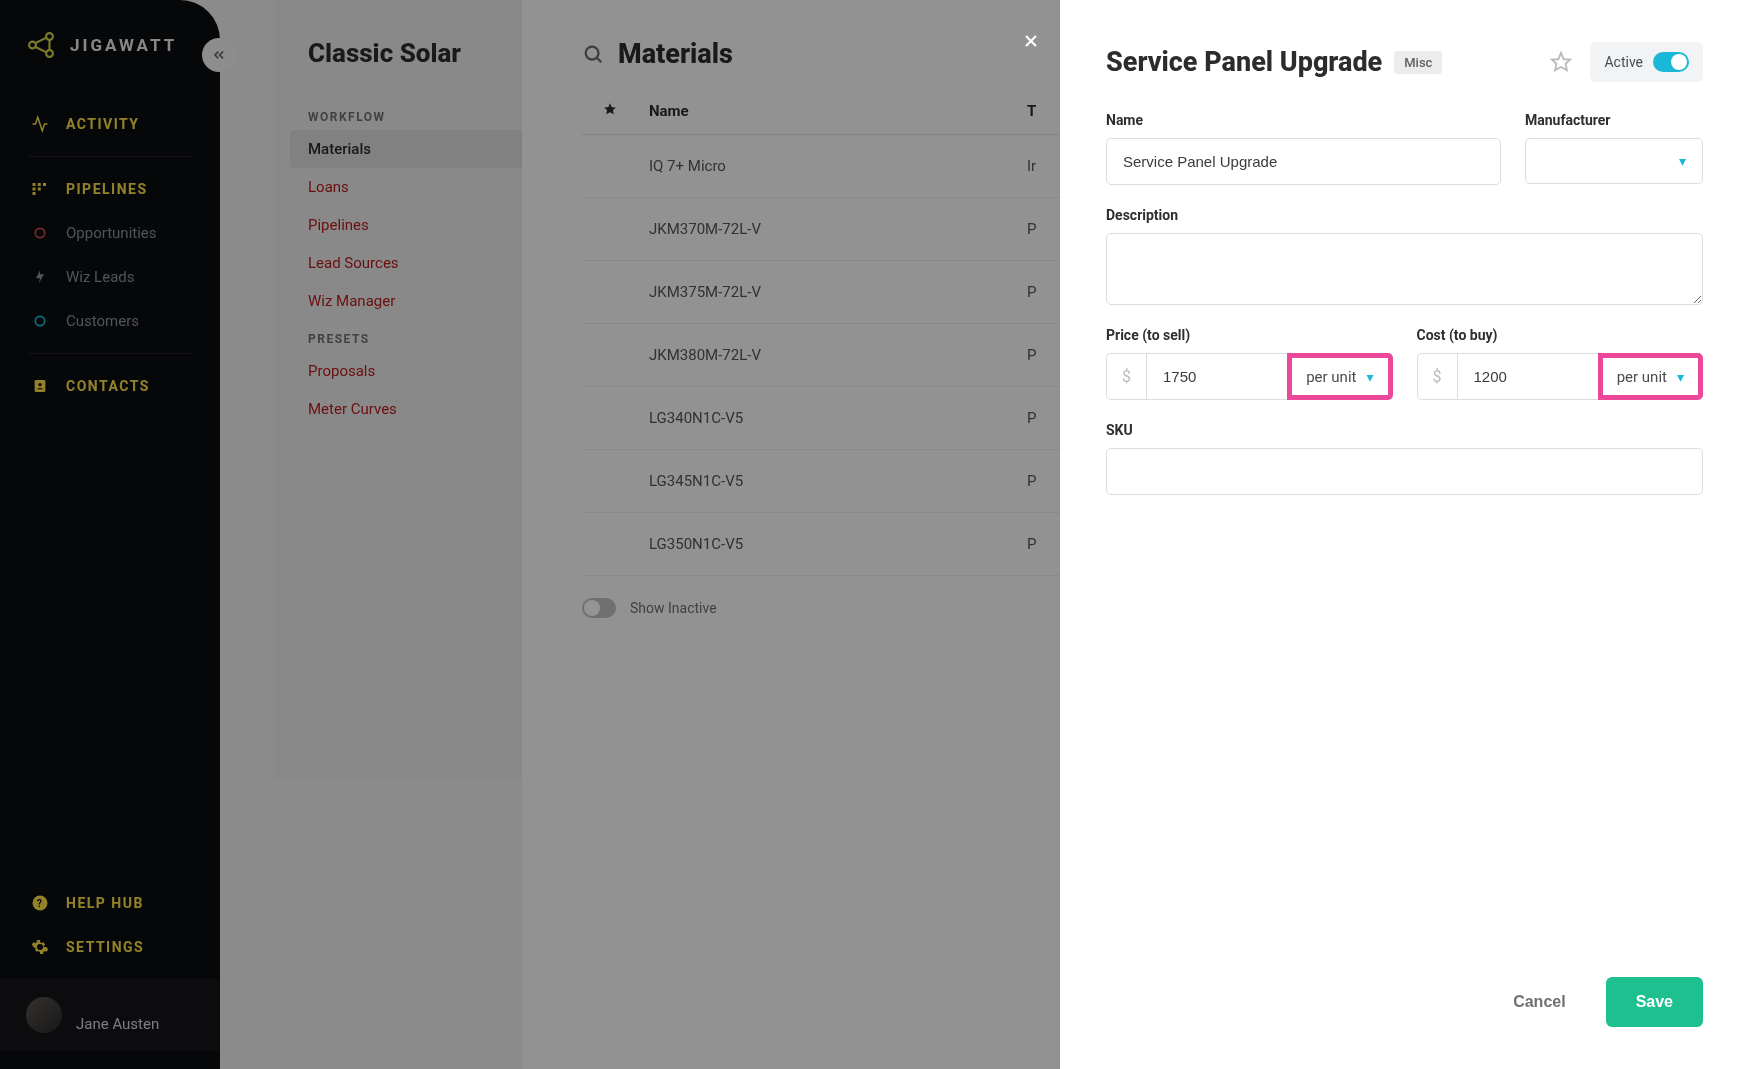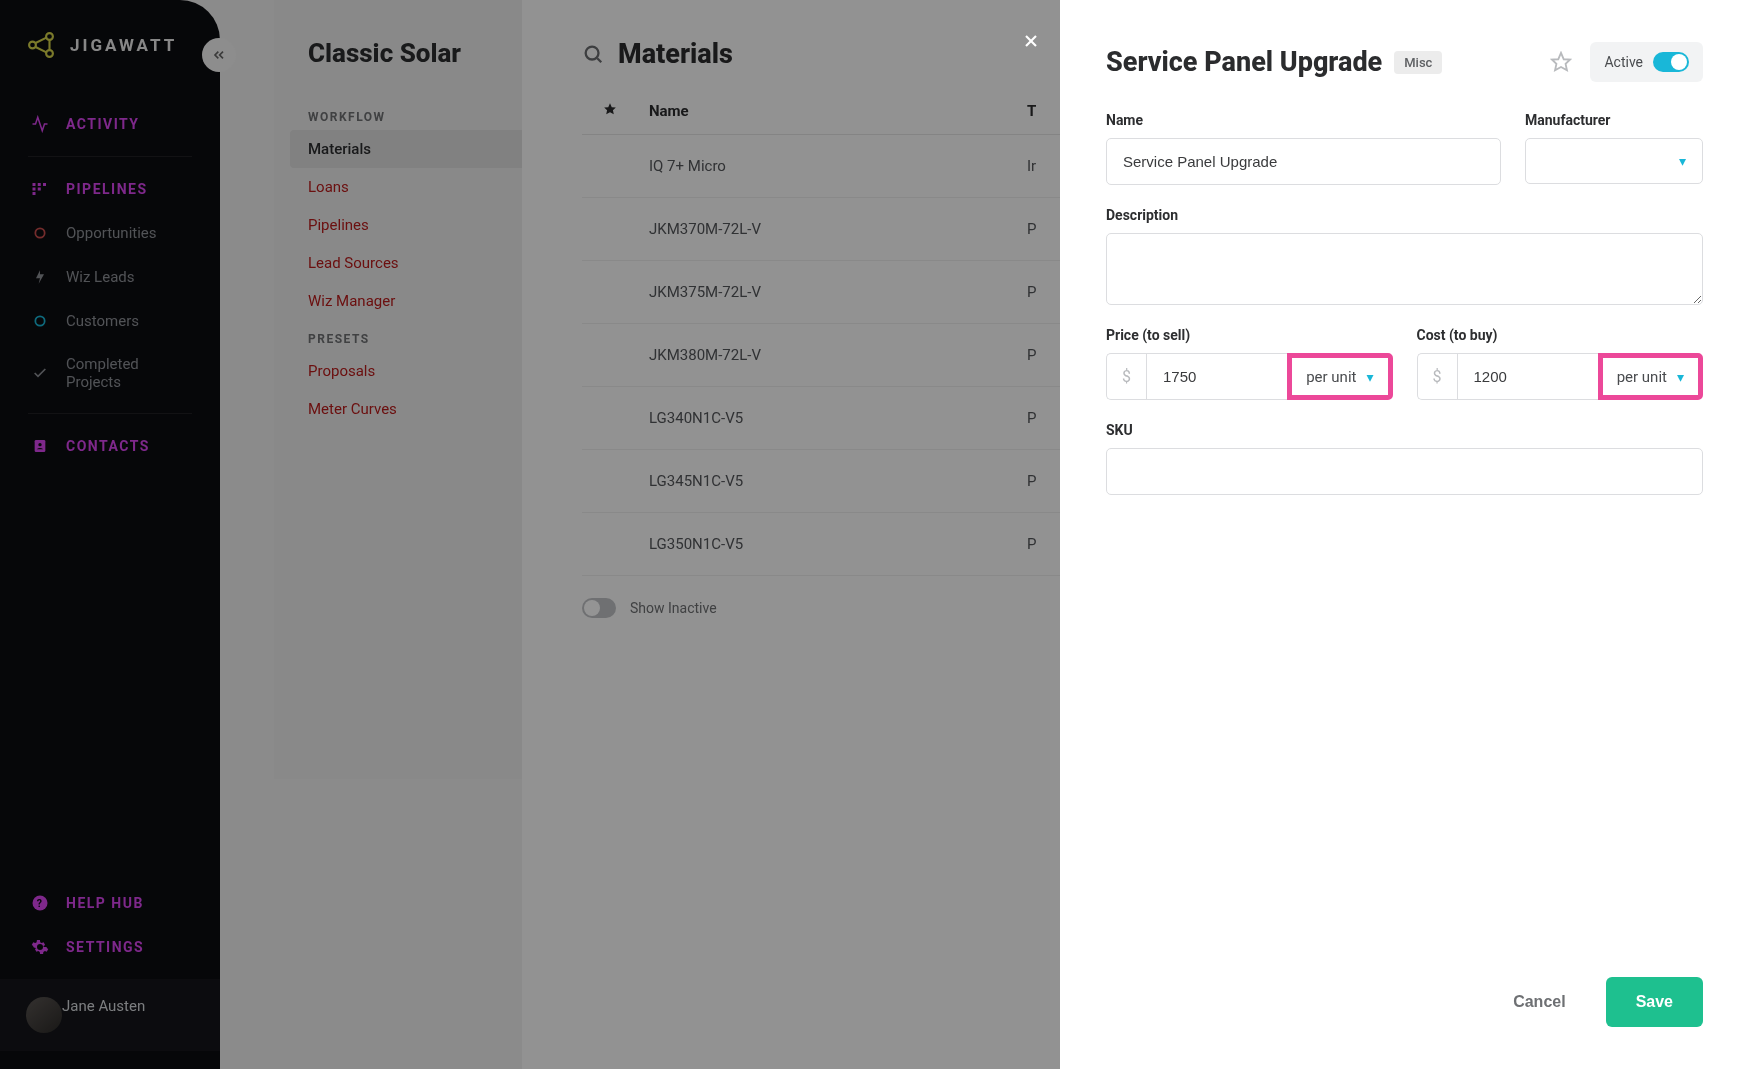--- a/index.html
+++ b/index.html
@@ -9,25 +9,25 @@
 .sidebar {
   position: absolute; left: 0; top: 0; width: 220px; height: 1069px;
   background: #0c0d11; color: #9a9da3; display: flex; flex-direction: column;
   border-top-right-radius: 40px;
 }
 .logo-row { display: flex; align-items: center; padding: 28px 24px 40px; gap: 12px; }
 .logo-mark { width: 34px; height: 34px; color: #d4d34a; }
 .logo-text { font-weight: 700; letter-spacing: 3px; font-size: 17px; color: #e8e8e8; }
 .collapse-btn { position: absolute; left: 202px; top: 38px; background:#f3f3f3; width:34px; height:34px; border-radius:50%; display:flex; align-items:center; justify-content:center; color:#666; }
 .nav-item { display: flex; align-items: center; gap: 16px; padding: 12px 30px; font-size: 15px; cursor: pointer; color: #8c8f95; }
-.nav-item.head { padding-left: 30px; font-weight:700; letter-spacing:1.5px; color:#d946ef; font-size:14px;}
+.nav-item.head { padding-left: 30px; font-weight:700; letter-spacing:1.5px; color:#fde047; font-size:14px;}
 .nav-item .ico { width: 20px; height: 20px; display:flex; align-items:center; justify-content:center; flex-shrink:0;}
 .nav-divider { height:1px; background:#1f2024; margin:10px 28px; }
 .sidebar-bottom { margin-top:auto; padding-bottom: 18px;}
-.user-row { display:flex; align-items:flex-start; gap:0; padding:18px 26px; background:#15161a; margin-top:10px;}
+.user-row { display:flex; align-items:flex-end; gap:14px; padding:18px 26px; background:#15161a; margin-top:10px;}
 .avatar { width:36px; height:36px; border-radius:50%; background:linear-gradient(140deg,#5a5552,#2c2a28); }
 .user-name { color:#d5d7db; font-size:15px; }
 
 
 .subpanel {
   position:absolute; left:250px; top:0; width:272px; height:779px;
   background:#ededed; padding: 34px 16px; margin-left: 24px;
 }
 .subpanel h2 { font-size:26px; font-weight:800; color:#2c2d2f; margin: 4px 18px 30px; }
 .sub-heading { font-size:12px; font-weight:700; letter-spacing:1.5px; color:#6e7073; padding: 12px 18px 6px; }
@@ -150,28 +150,20 @@
     <span>Wiz Leads</span>
   </div>
   <div class="nav-item">
     <span class="ico">
         <svg width="14" height="14" viewBox="0 0 24 24" fill="none" stroke="#19b7d8" stroke-width="3">
           <circle cx="12" cy="12" r="8"></circle>
         </svg>
       </span>
     <span>Customers</span>
   </div>
-  <div class="nav-item">
-    <span class="ico">
-        <svg width="16" height="16" viewBox="0 0 24 24" fill="none" stroke="currentColor" stroke-width="2.5">
-          <polyline points="20 6 9 17 4 12"></polyline>
-        </svg>
-      </span>
-    <span>Completed Projects</span>
-  </div>
   <div class="nav-divider"></div>
   <div class="nav-item head">
     <span class="ico">
         <svg width="16" height="16" viewBox="0 0 24 24" fill="currentColor">
           <rect x="4" y="3" width="16" height="18" rx="2"></rect>
           <circle cx="12" cy="10" r="2.5" fill="#0c0d11"></circle>
           <path d="M7 17 Q12 13 17 17" fill="#0c0d11"></path>
         </svg>
       </span>
     <span>CONTACTS</span>

